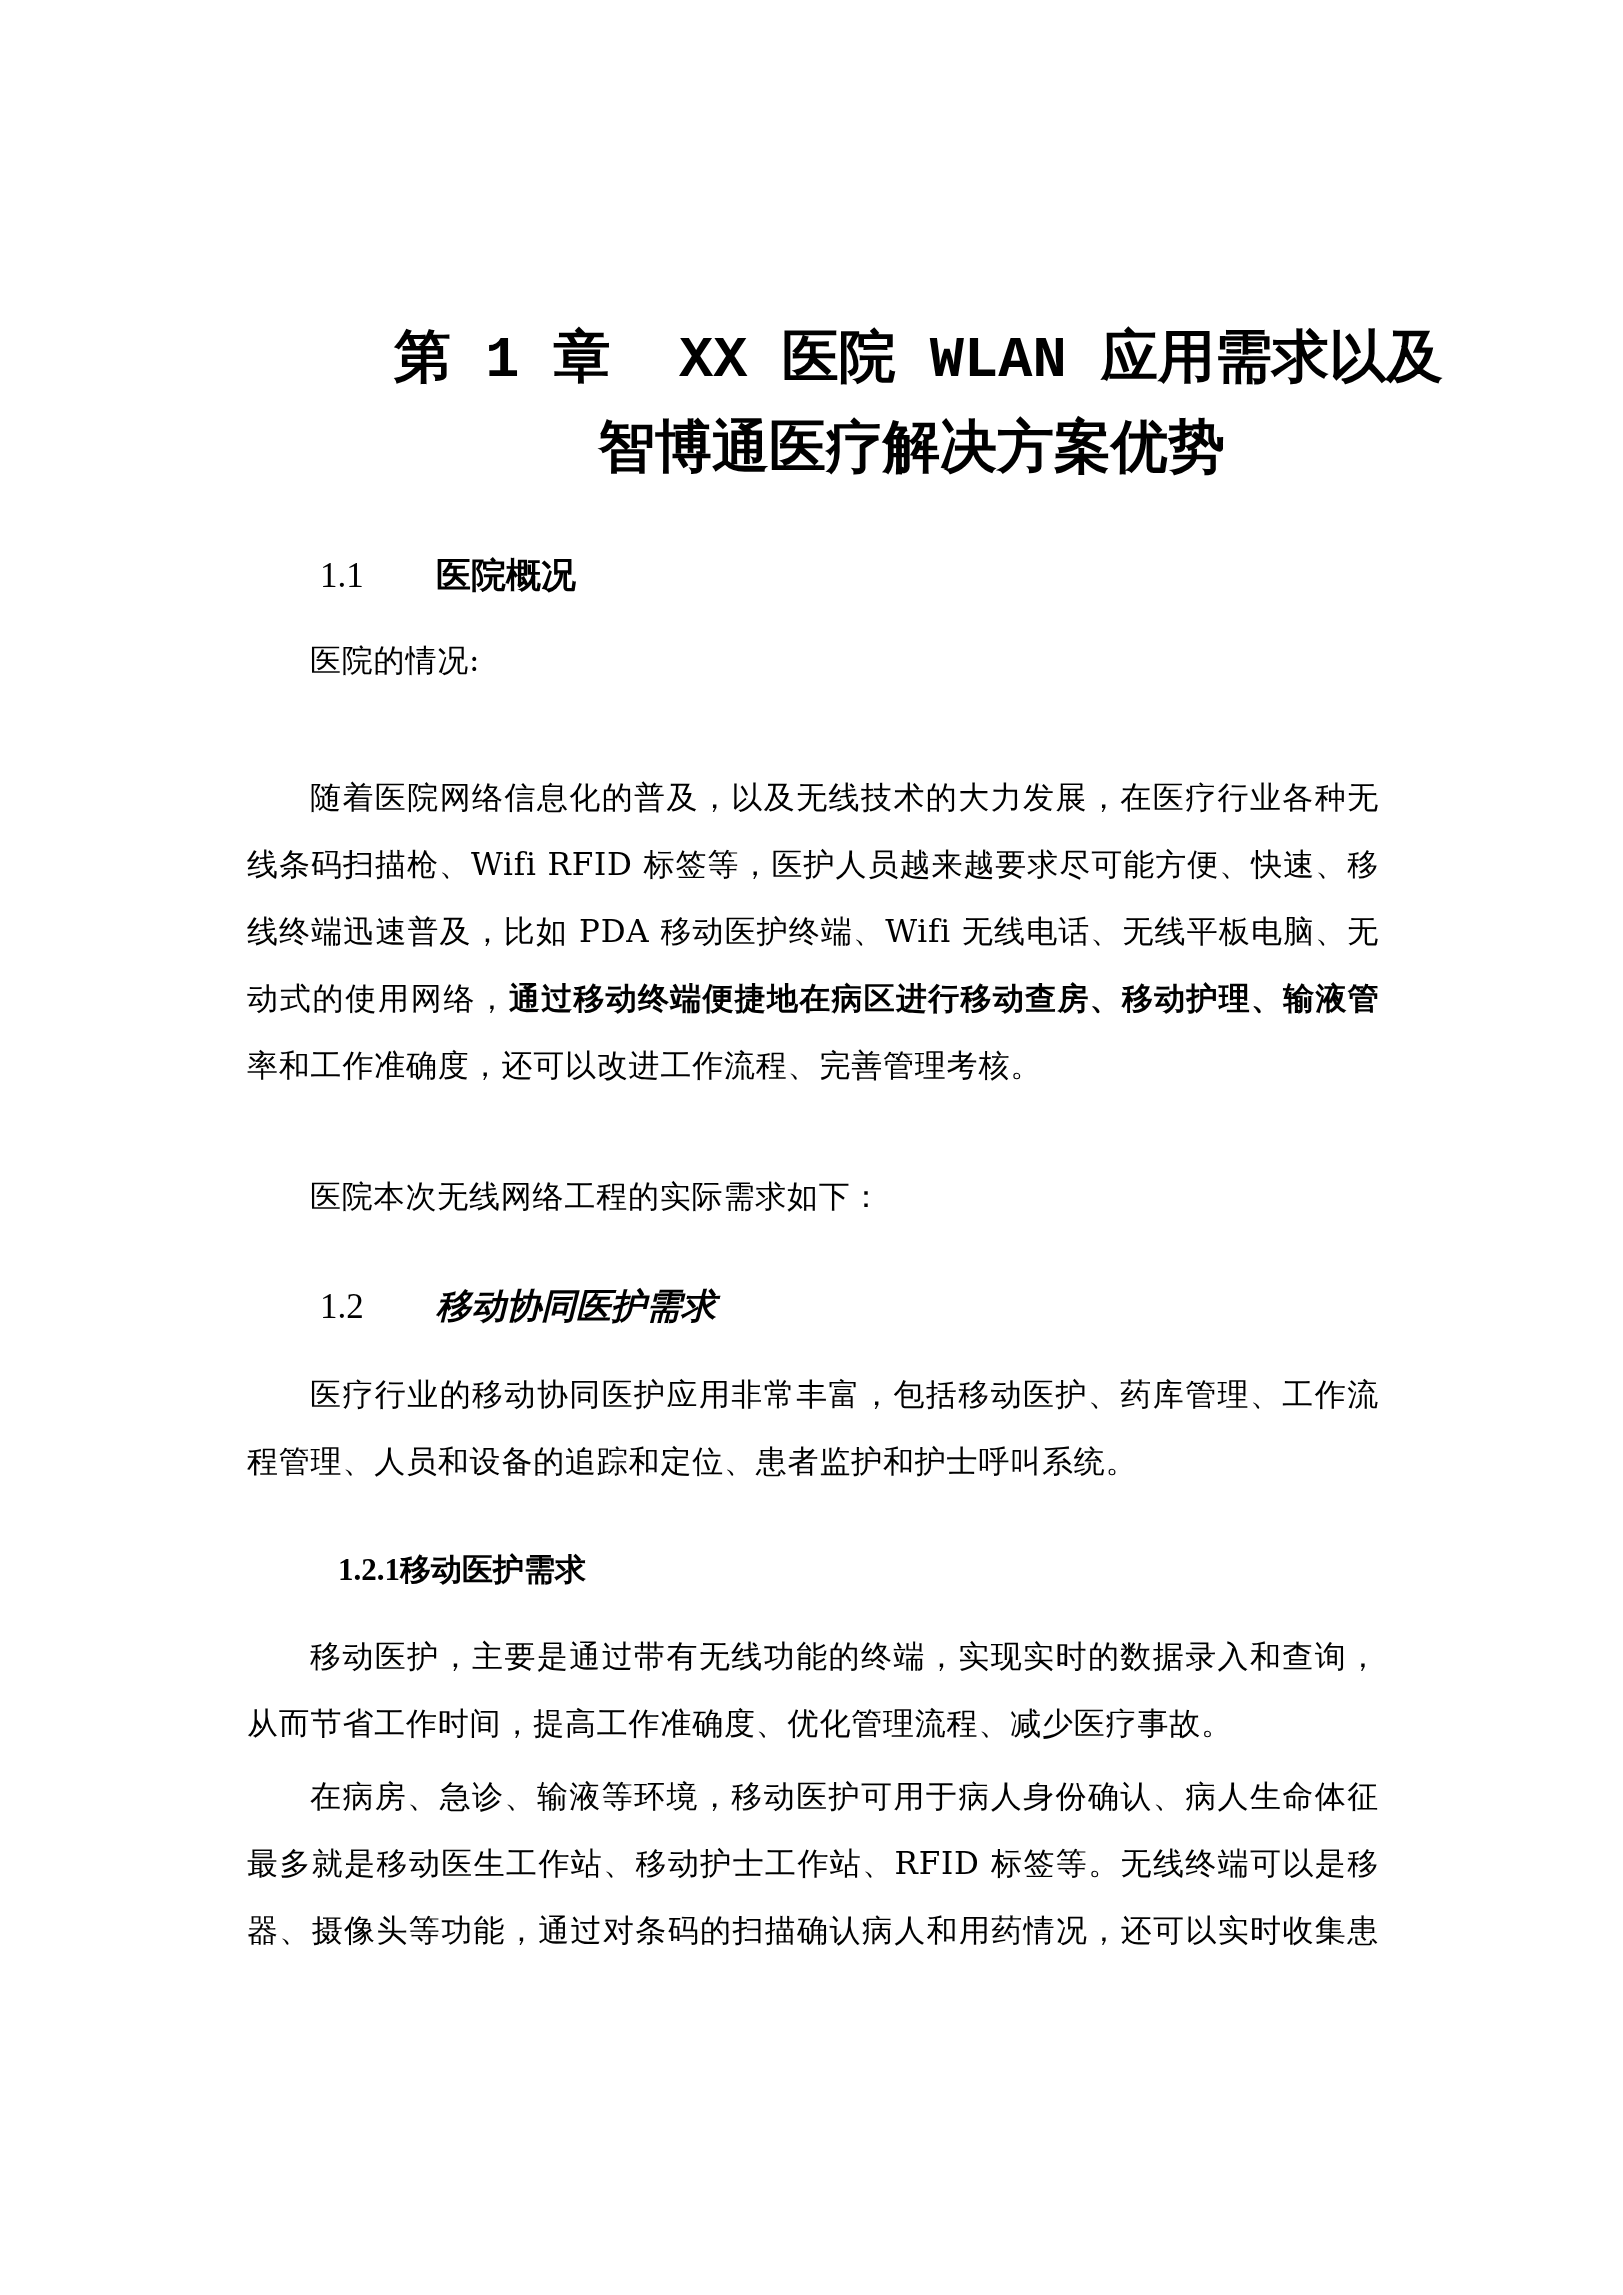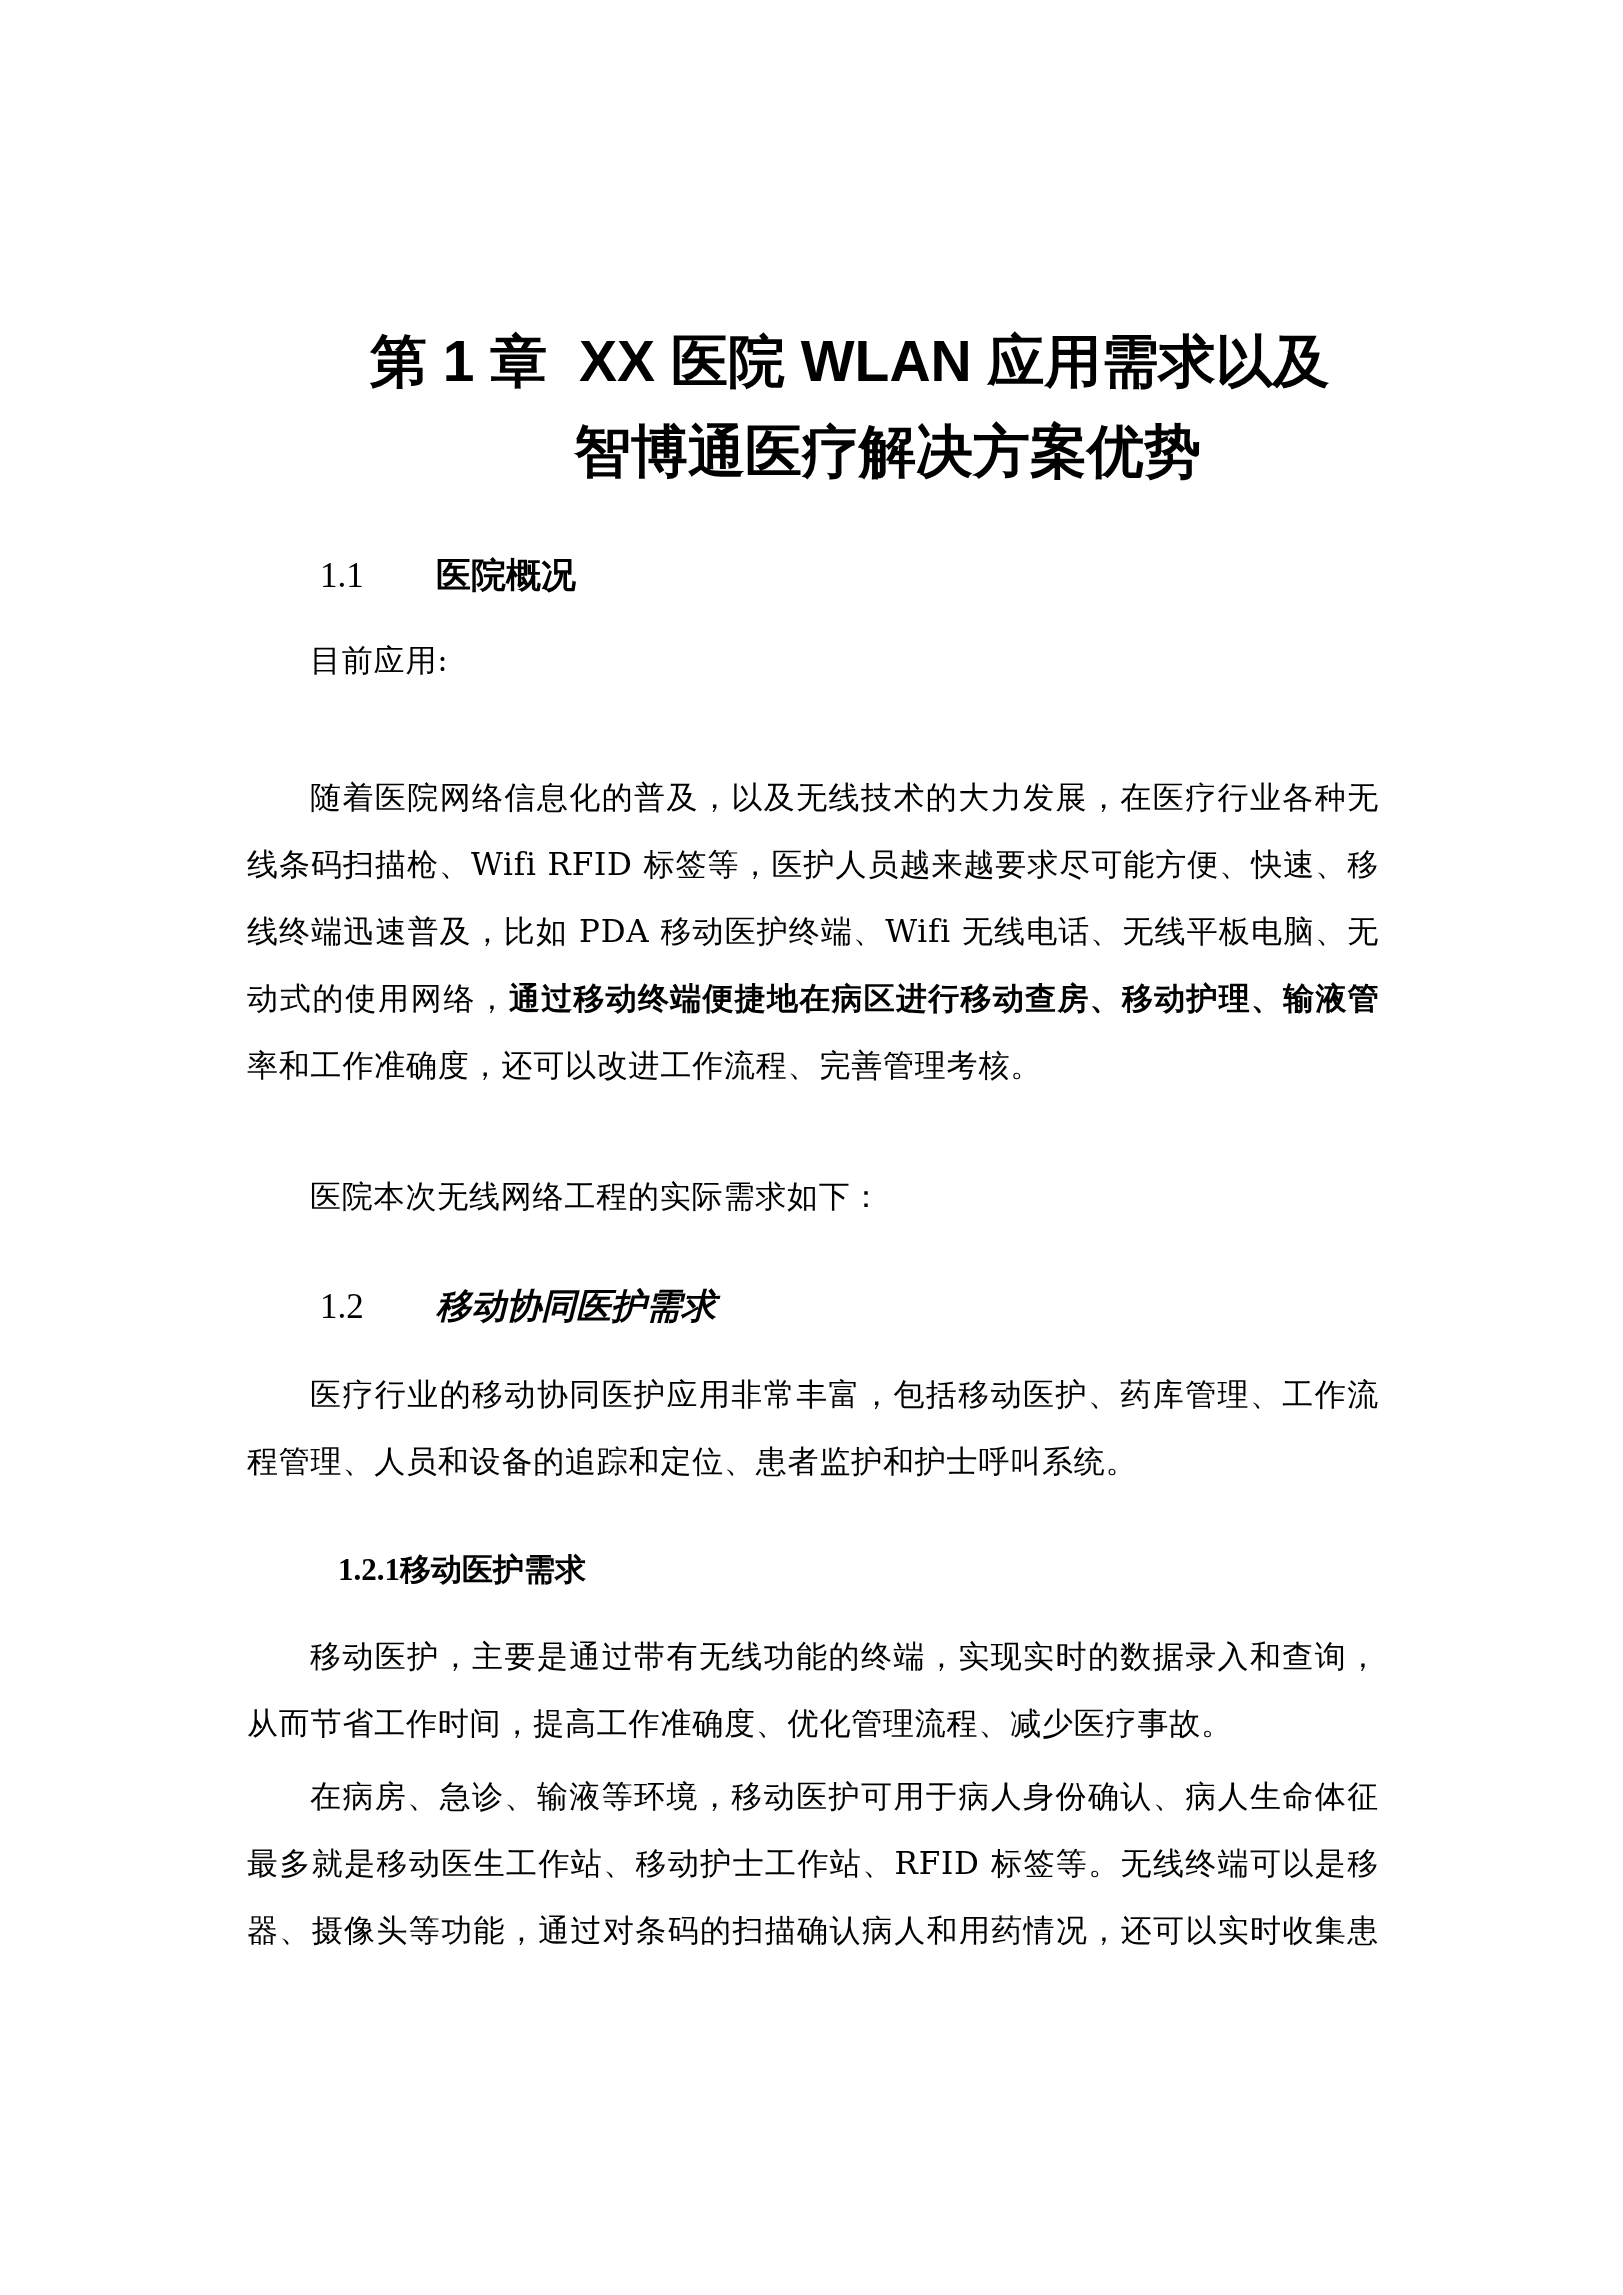--- a/index.html
+++ b/index.html
@@ -17,25 +17,26 @@
   }
   .page {
     position: absolute;
     left: 0; top: 0;
     width: 1623px; height: 2295px;
     background: #ffffff;
   }
   .abs { position: absolute; white-space: nowrap; }
 
   .chapter-title {
-    font-family: Liberation Sans, sans-serif;
+    font-family: Liberation Mono, monospace;
     font-weight: bold;
     font-size: 57px;
     line-height: 1;
     letter-spacing: 0px;
+    margin-left: 24px;
   }
 
   .h2 {
     font-family: "DejaVu Sans", "Liberation Sans", sans-serif;
     font-weight: bold;
     font-size: 35px;
     line-height: 1;
   }
   .h2 .secnum {
     font-family: "Liberation Serif", serif;
@@ -78,21 +79,21 @@
   <div class="abs chapter-title" style="left:370px; top:333px;">
     <span>第 1 章</span>&nbsp;&nbsp;<span>XX 医院 WLAN 应用需求以及</span>
   </div>
   <div class="abs chapter-title" style="left:574px; top:423px;">智博通医疗解决方案优势</div>
 
   <div class="abs h2" style="left:320px; top:558px;">
     <span class="secnum">1.1</span><span class="sectext">医院概况</span>
   </div>
 
   <div class="para" style="top:627px;">
-    <span class="line last indent" style="padding-left:63px; text-indent:0;">目前应用:</span>
+    <span class="line last indent" style="padding-left:63px; text-indent:0;">医院的情况:</span>
   </div>
 
   <div class="para noindent" style="top:764px;">
     <span class="line indent">随着医院网络信息化的普及，以及无线技术的大力发展，在医疗行业各种无</span>
     <span class="line">线条码扫描枪、Wifi RFID 标签等，医护人员越来越要求尽可能方便、快速、移</span>
     <span class="line">线终端迅速普及，比如 PDA 移动医护终端、Wifi 无线电话、无线平板电脑、无</span>
     <span class="line"><span>动式的使用网络，</span><b>通过移动终端便捷地在病区进行移动查房、移动护理、输液管</b></span>
     <span class="line last">率和工作准确度，还可以改进工作流程、完善管理考核。</span>
   </div>
 

